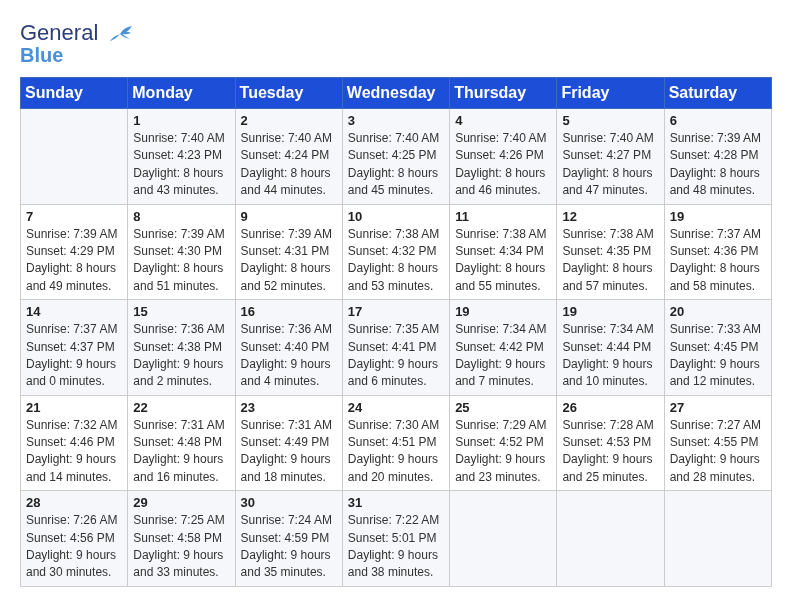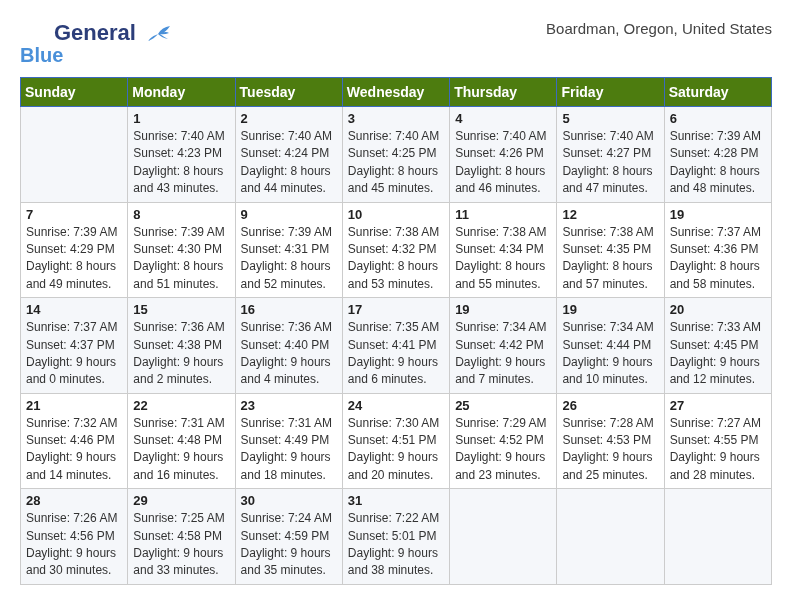--- a/index.html
+++ b/index.html
@@ -37,23 +37,23 @@
     .subtitle {
       font-size: 15px;
       color: #444;
     }
     table {
       width: 100%;
       border-collapse: collapse;
       table-layout: fixed;
     }
     thead tr th {
-      background-color: #4d7c0f;
+      background-color: #1d4ed8;
       color: #fff;
-      font-size: 14px;
+      font-size: 16px;
       font-weight: bold;
       padding: 6px 4px;
       text-align: left;
       border: 1px solid #3b6abf;
     }
     tbody tr td {
       border: 1px solid #ccc;
       vertical-align: top;
       padding: 4px 5px;
       font-size: 11px;
@@ -81,32 +81,31 @@
     .empty-cell {
       background-color: #f5f7fa;
     }
   </style>
 </head>
 <body>
 
 <div class="header">
   <div class="logo">
     <div class="logo-row">
-      <div style="font-size:22px; font-weight:bold; color:#2c3e7a;margin-left:34px;">
+      <div style="font-size:22px; font-weight:normal; color:#2c3e7a;">
         <span style="color:#2c3e7a;">General</span>
         <svg width="28" height="18" viewBox="0 0 28 18" style="vertical-align:middle; margin-left:2px;">
           <path d="M14 9 Q18 2 26 1 Q22 7 18 8 Q22 6 25 8 Q20 10 16 9 Q20 12 24 14 Q18 13 14 9Z" fill="#4a90d9"></path>
           <path d="M14 9 Q10 14 4 16 Q8 11 12 10Z" fill="#4a90d9"></path>
         </svg>
       </div>
     </div>
     <div style="font-size:20px; font-weight:bold; color:#4a90d9; margin-top:-2px;">Blue</div>
   </div>
   <div class="title-area">
-    <div class="subtitle">Boardman, Oregon, United States</div>
   </div>
 </div>
 
 <table>
   <thead>
     <tr>
       <th>Sunday</th>
       <th>Monday</th>
       <th>Tuesday</th>
       <th>Wednesday</th>

